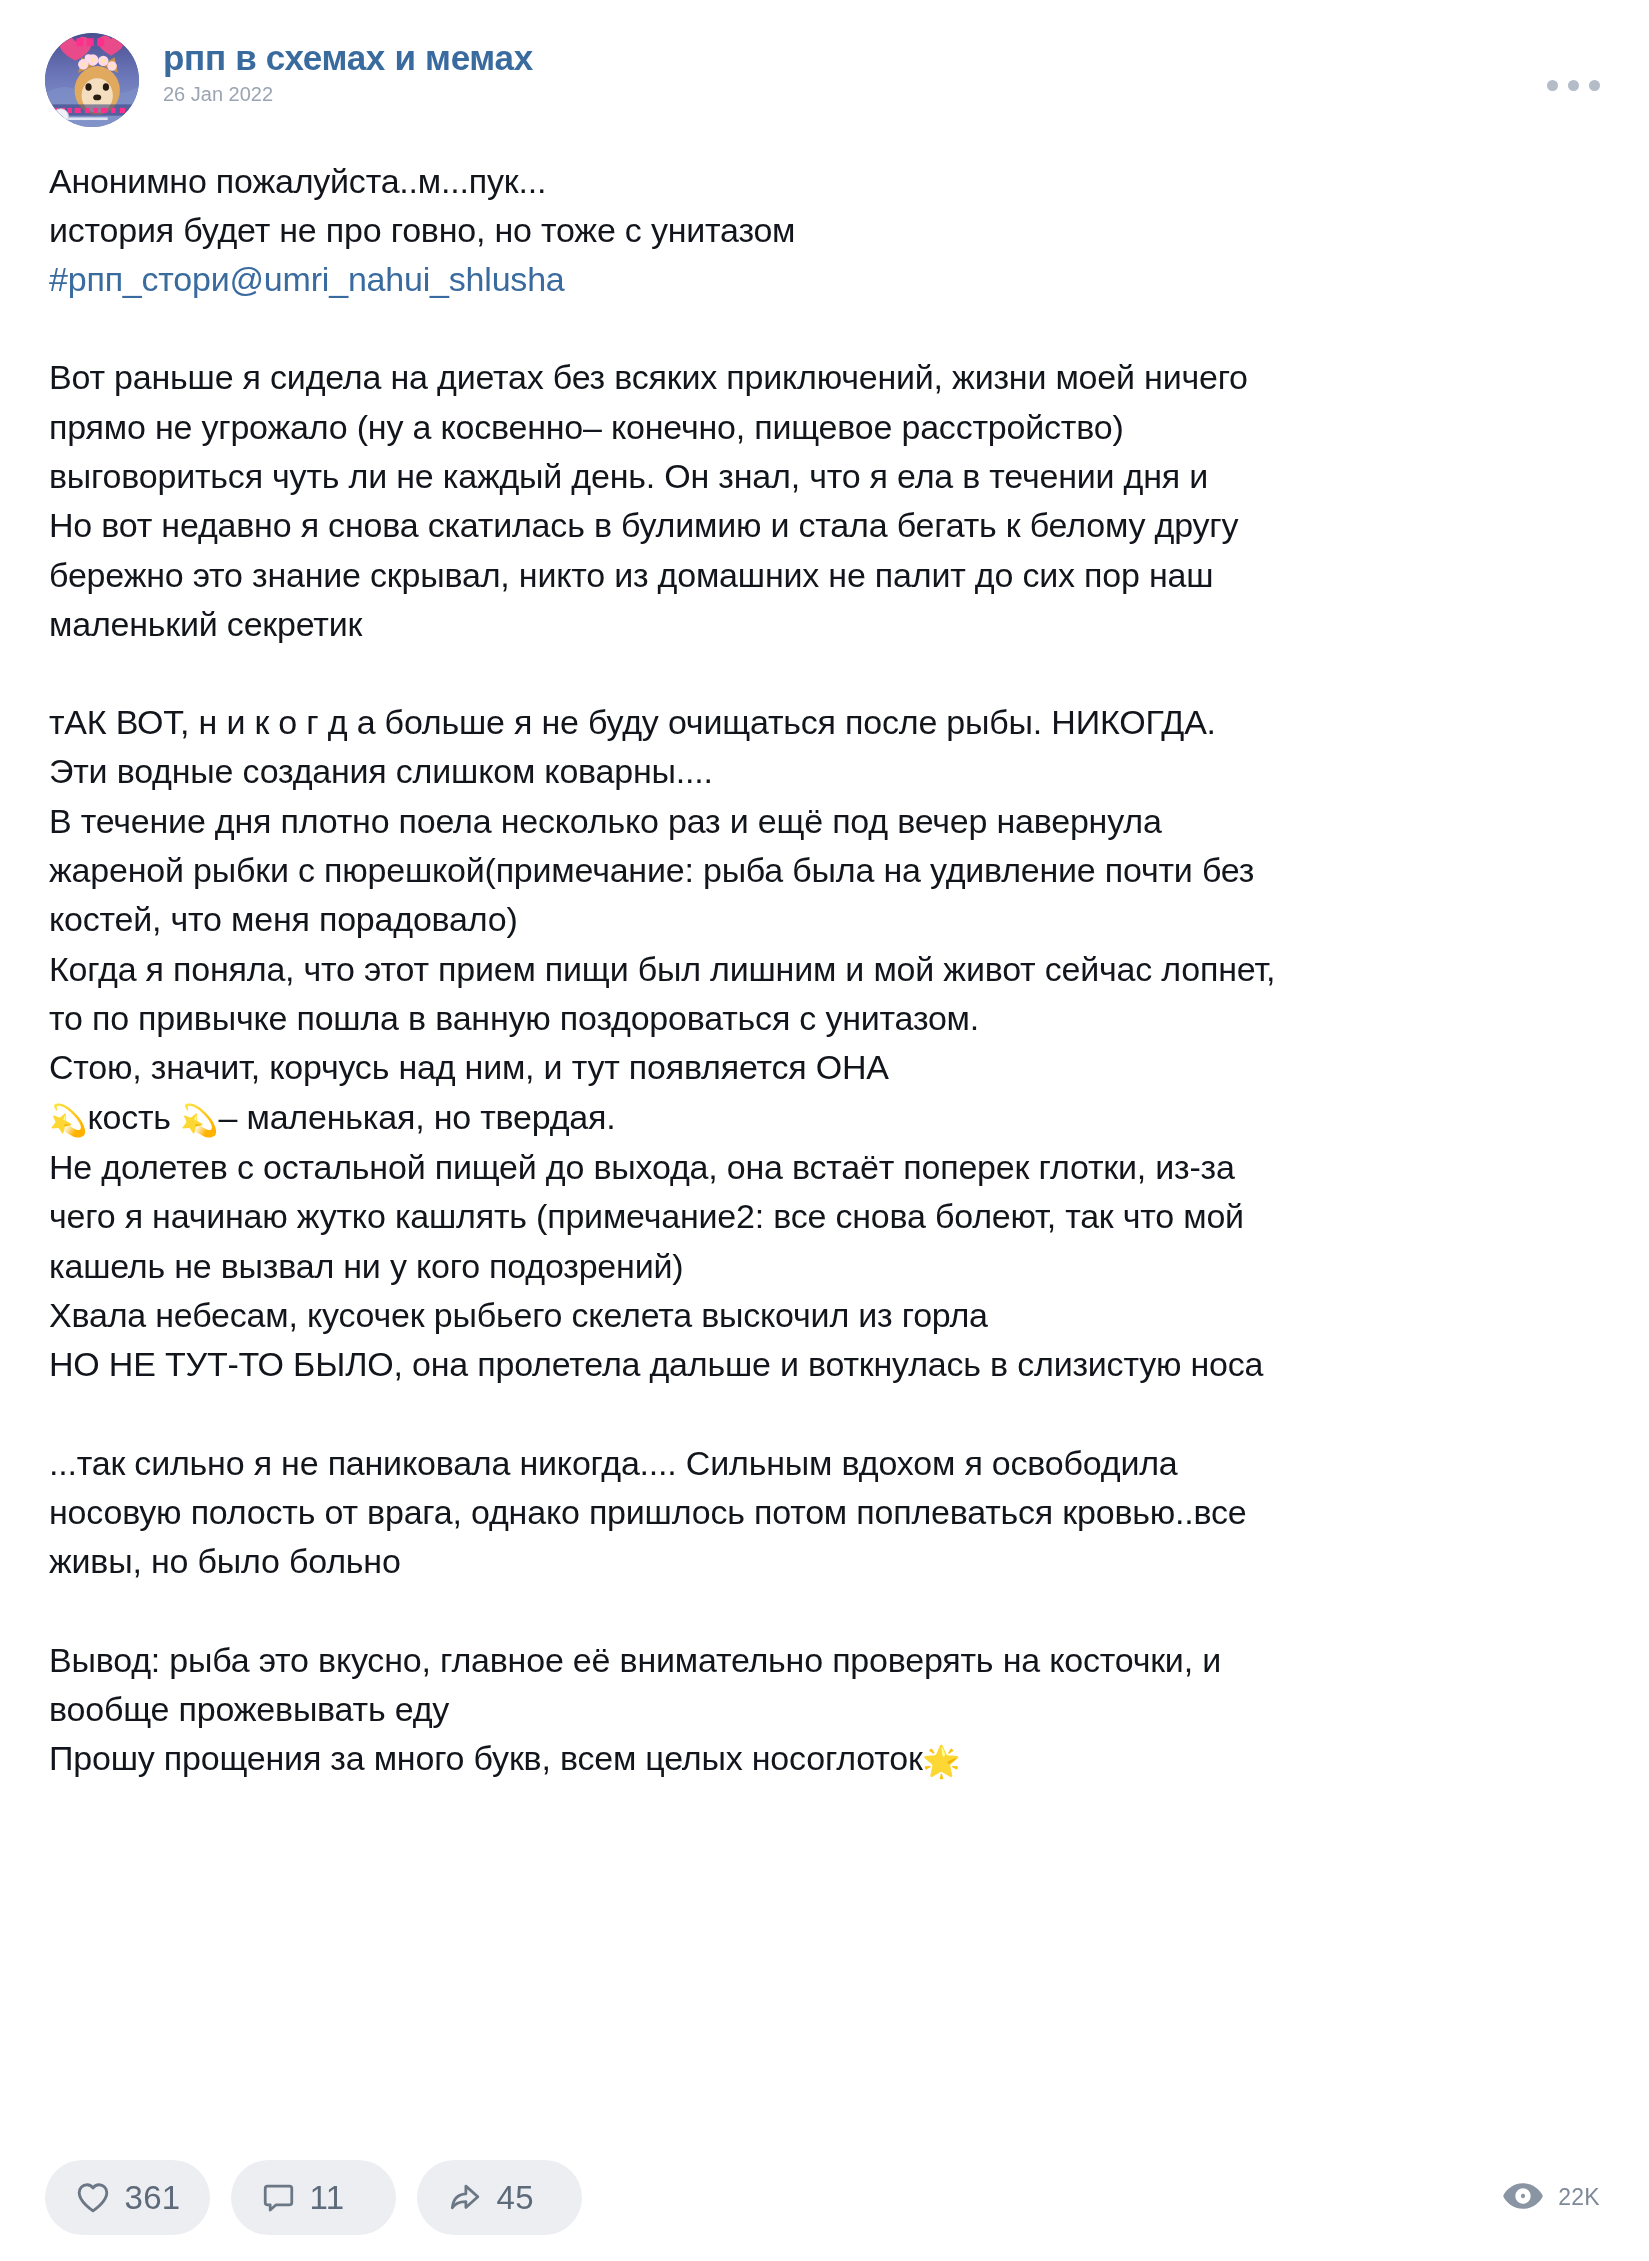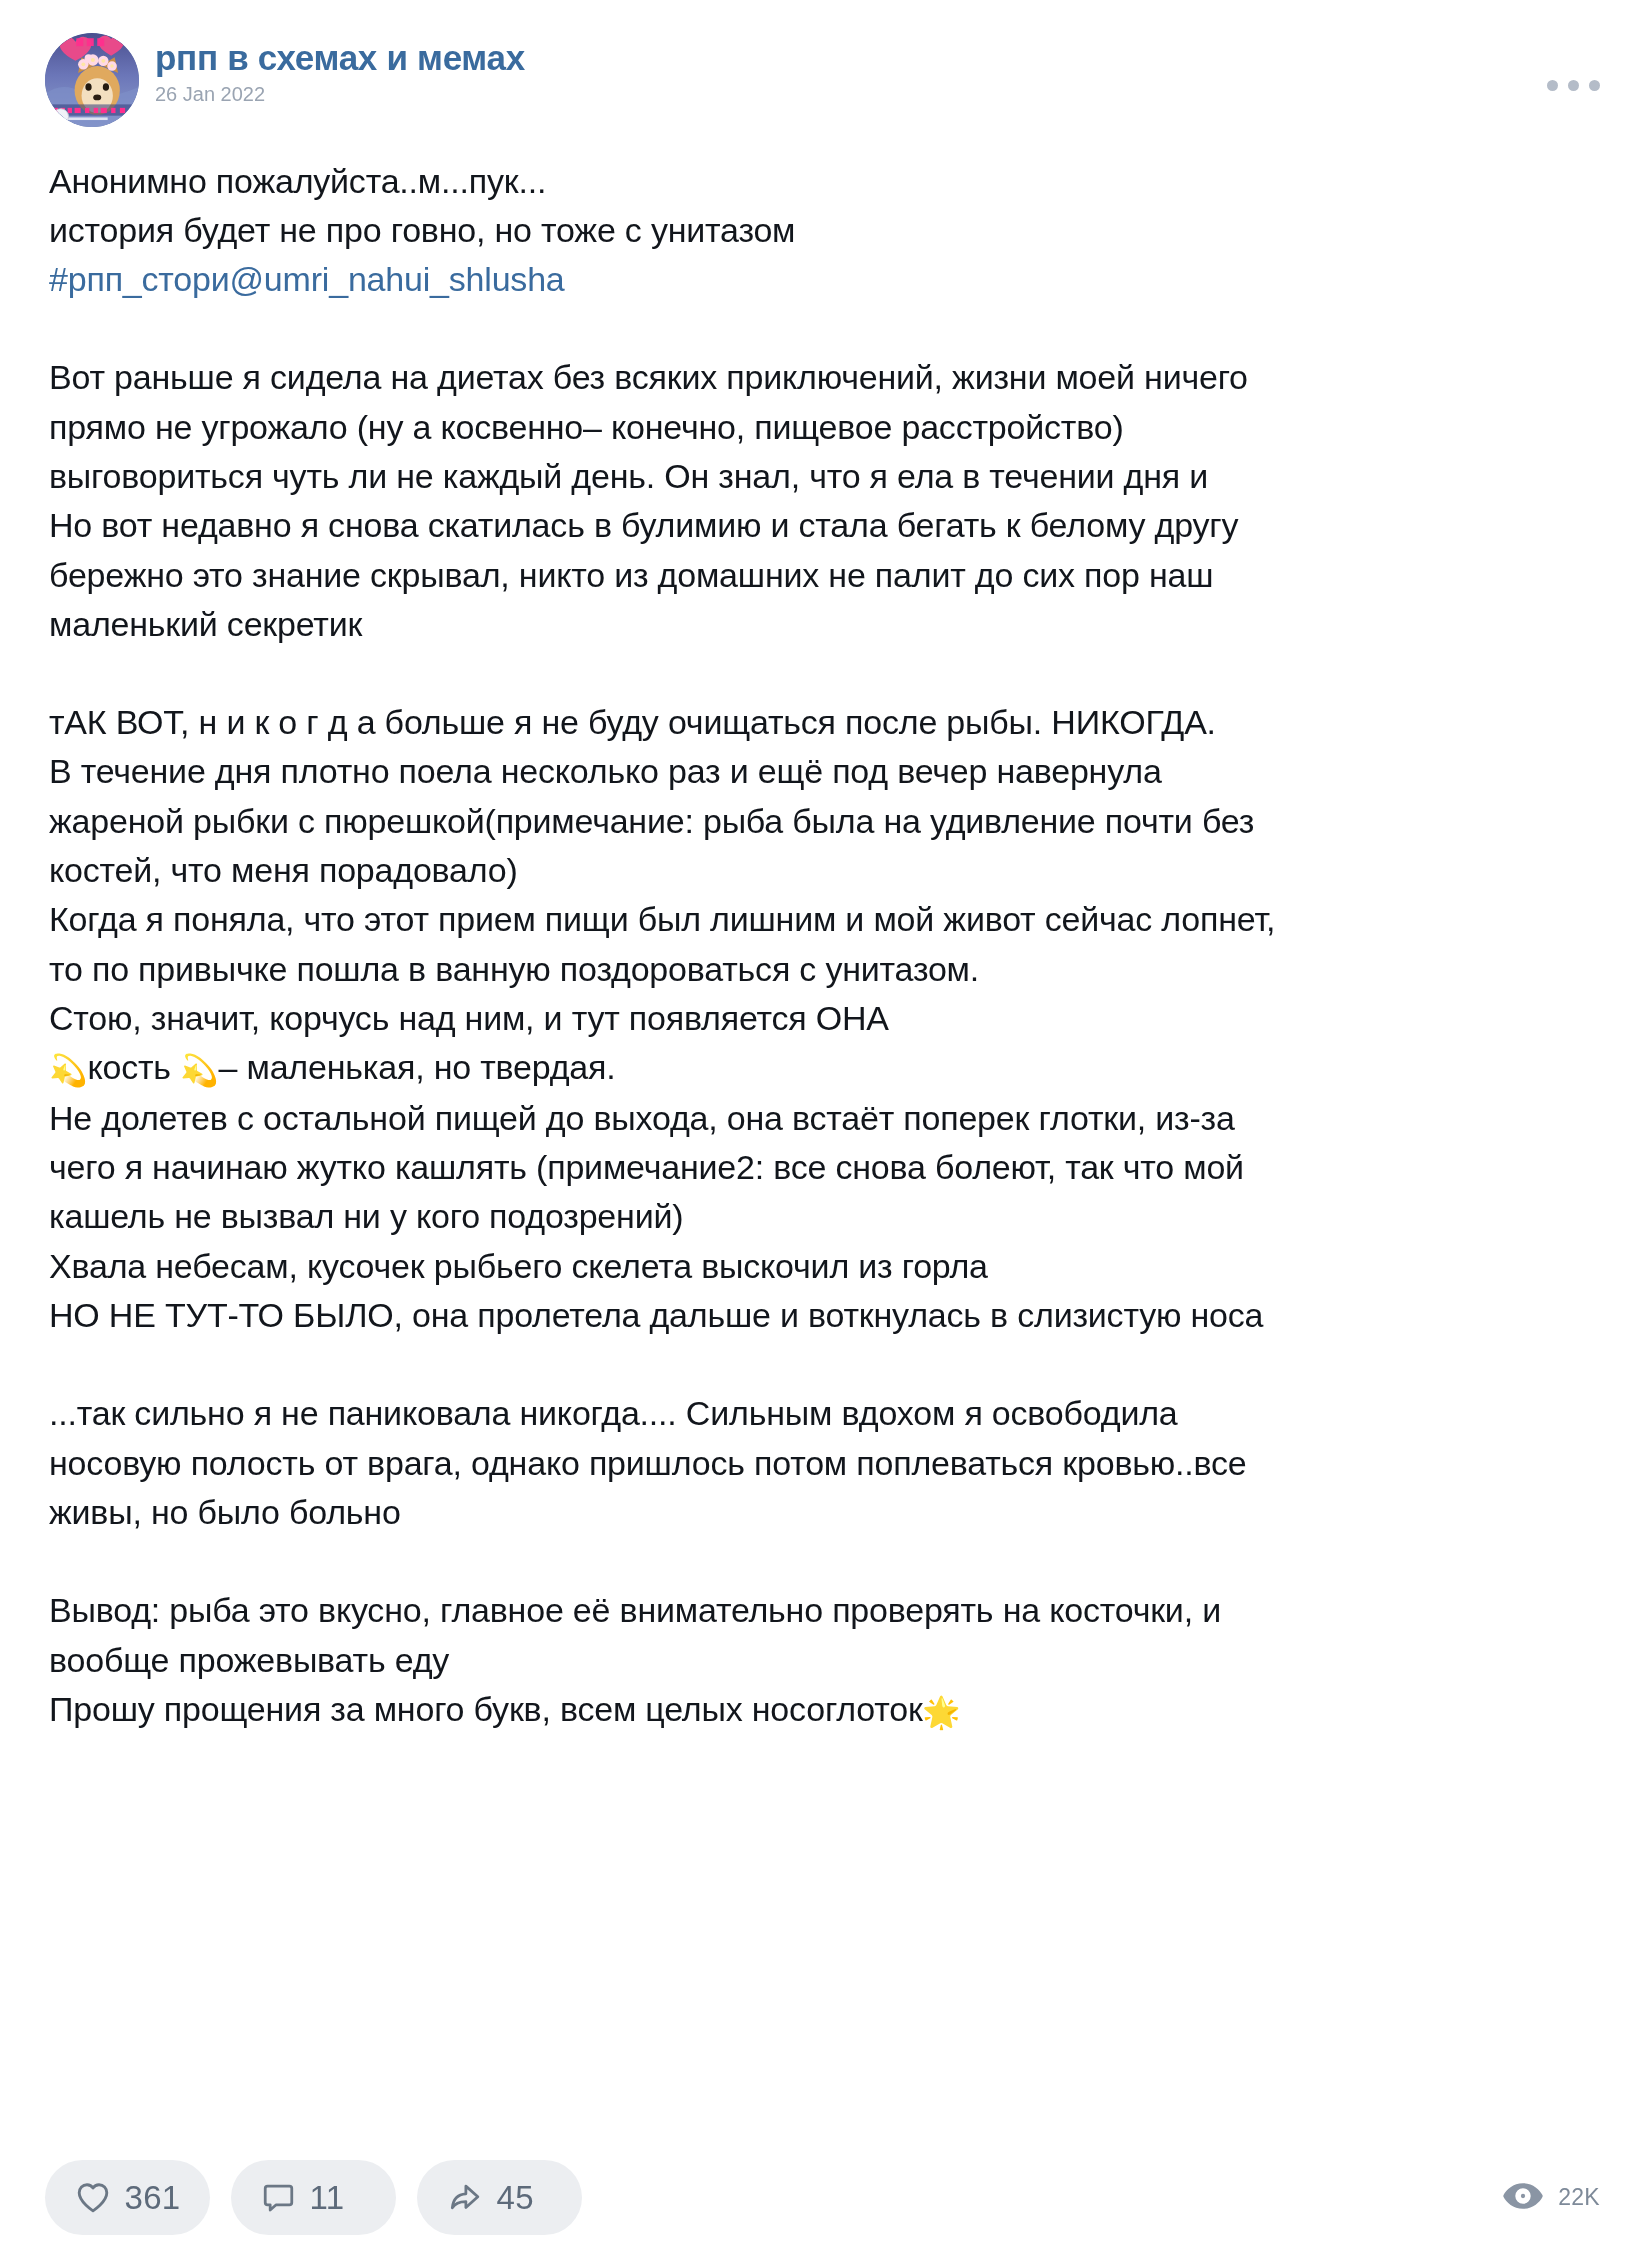--- a/index.html
+++ b/index.html
@@ -30,21 +30,21 @@
     height: 94px;
     border-radius: 50%;
     flex: 0 0 94px;
     overflow: hidden;
     position: relative;
     background: #5b6fa8;
   }
   .avatar svg { display: block; width: 94px; height: 94px; }
 
   .header-text {
-    margin-left: 16px;
+    margin-left: 24px;
     display: flex;
     flex-direction: column;
     justify-content: flex-start;
     padding-top: 5.2px;
   }
   .channel-name {
     font-size: 35px;
     font-weight: bold;
     color: #3a6b9e;
     line-height: 1.12;
@@ -236,20 +236,21 @@
     <div class="para">Вот раньше я сидела на диетах без всяких приключений, жизни моей ничего</div>
     <div class="para">прямо не угрожало (ну а косвенно– конечно, пищевое расстройство)</div>
     <div class="para">выговориться чуть ли не каждый день. Он знал, что я ела в течении дня и</div>
     <div class="para">Но вот недавно я снова скатилась в булимию и стала бегать к белому другу</div>
     <div class="para">бережно это знание скрывал, никто из домашних не палит до сих пор наш</div>
     <div class="para">маленький секретик</div>
 
     <div class="blank"></div>
 
     <div class="para">тАК ВОТ, н и к о г д а больше я не буду очищаться после рыбы. НИКОГДА.</div>
+    <div class="para">Эти водные создания слишком коварны....</div>
     <div class="para">В течение дня плотно поела несколько раз и ещё под вечер навернула</div>
     <div class="para">жареной рыбки с пюрешкой(примечание: рыба была на удивление почти без</div>
     <div class="para">костей, что меня порадовало)</div>
     <div class="para">Когда я поняла, что этот прием пищи был лишним и мой живот сейчас лопнет,</div>
     <div class="para">то по привычке пошла в ванную поздороваться с унитазом.</div>
     <div class="para">Стою, значит, корчусь над ним, и тут появляется ОНА</div>
 
     <div class="para"><span class="emoji emo-star">💫</span><span>кость</span> <span class="emoji emo-star">💫</span><span>– маленькая, но твердая.</span></div>
 
     <div class="para">Не долетев с остальной пищей до выхода, она встаёт поперек глотки, из-за</div>

